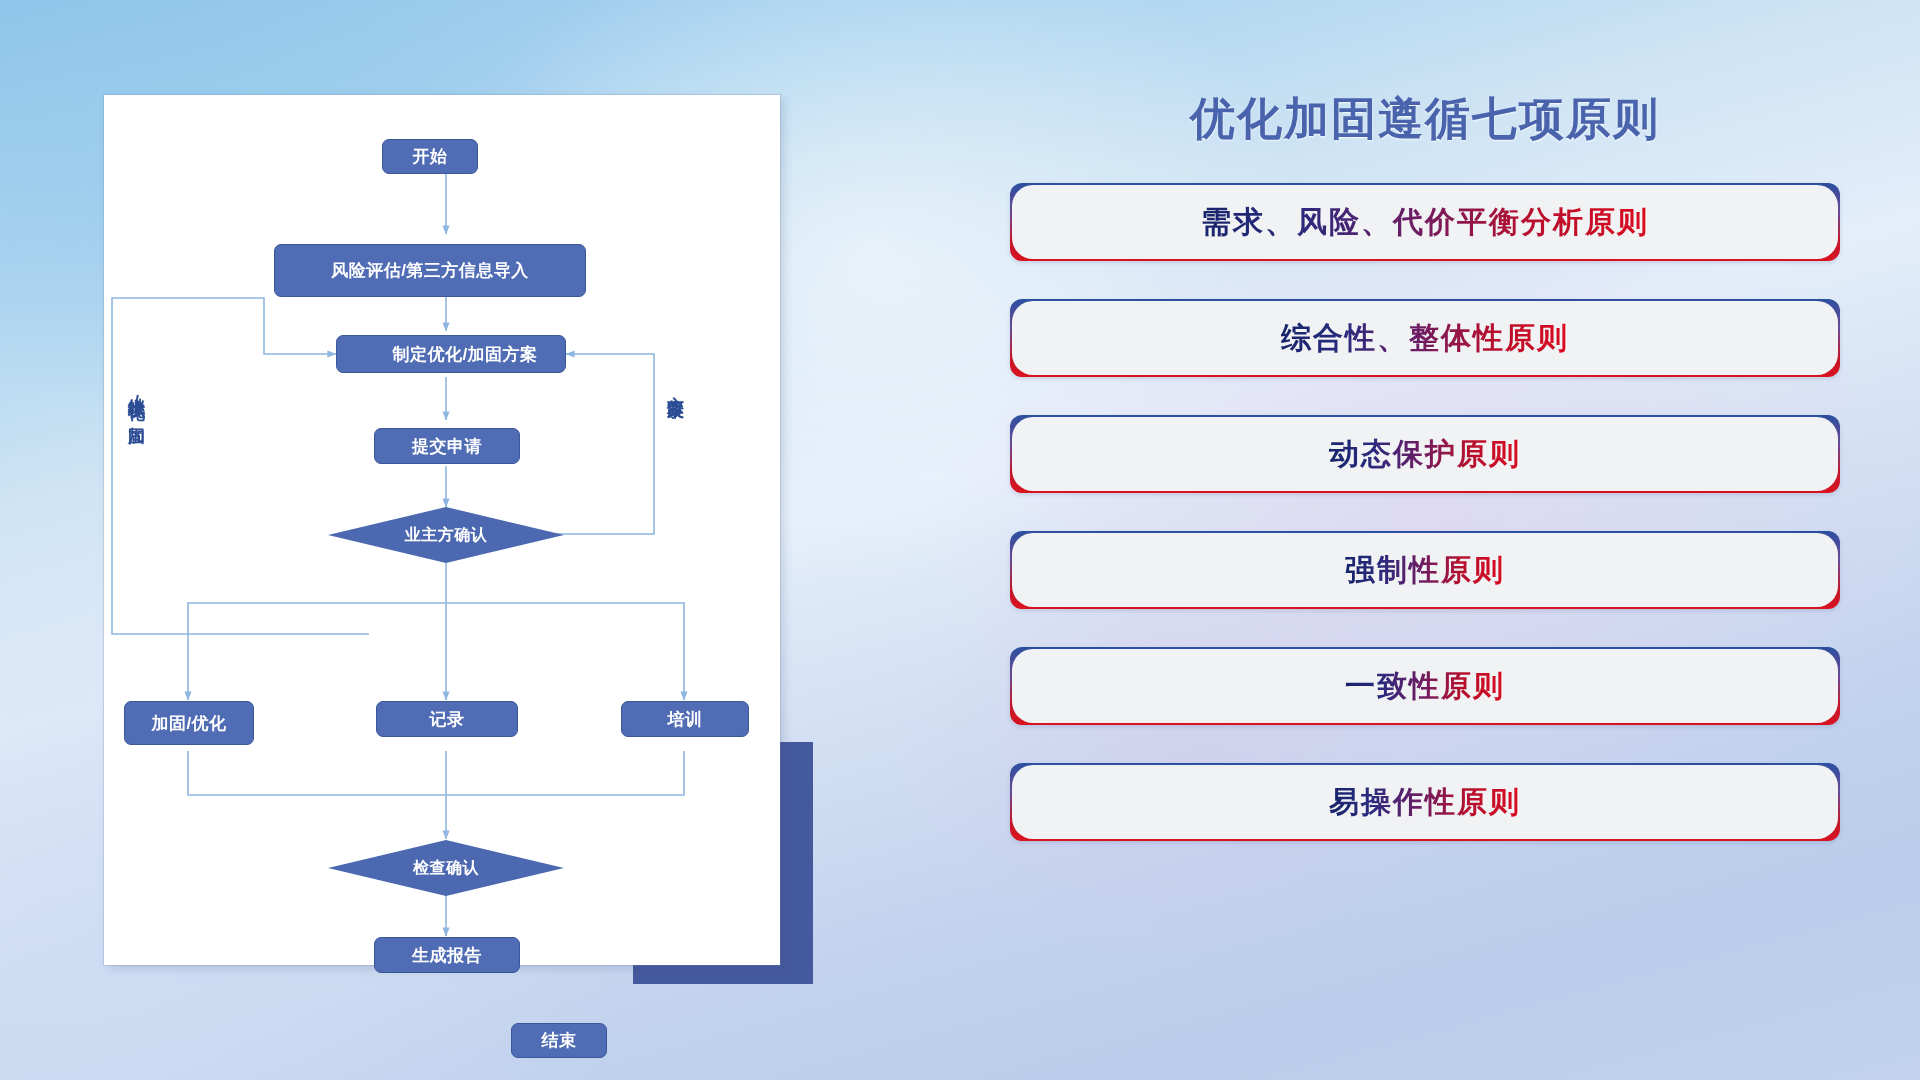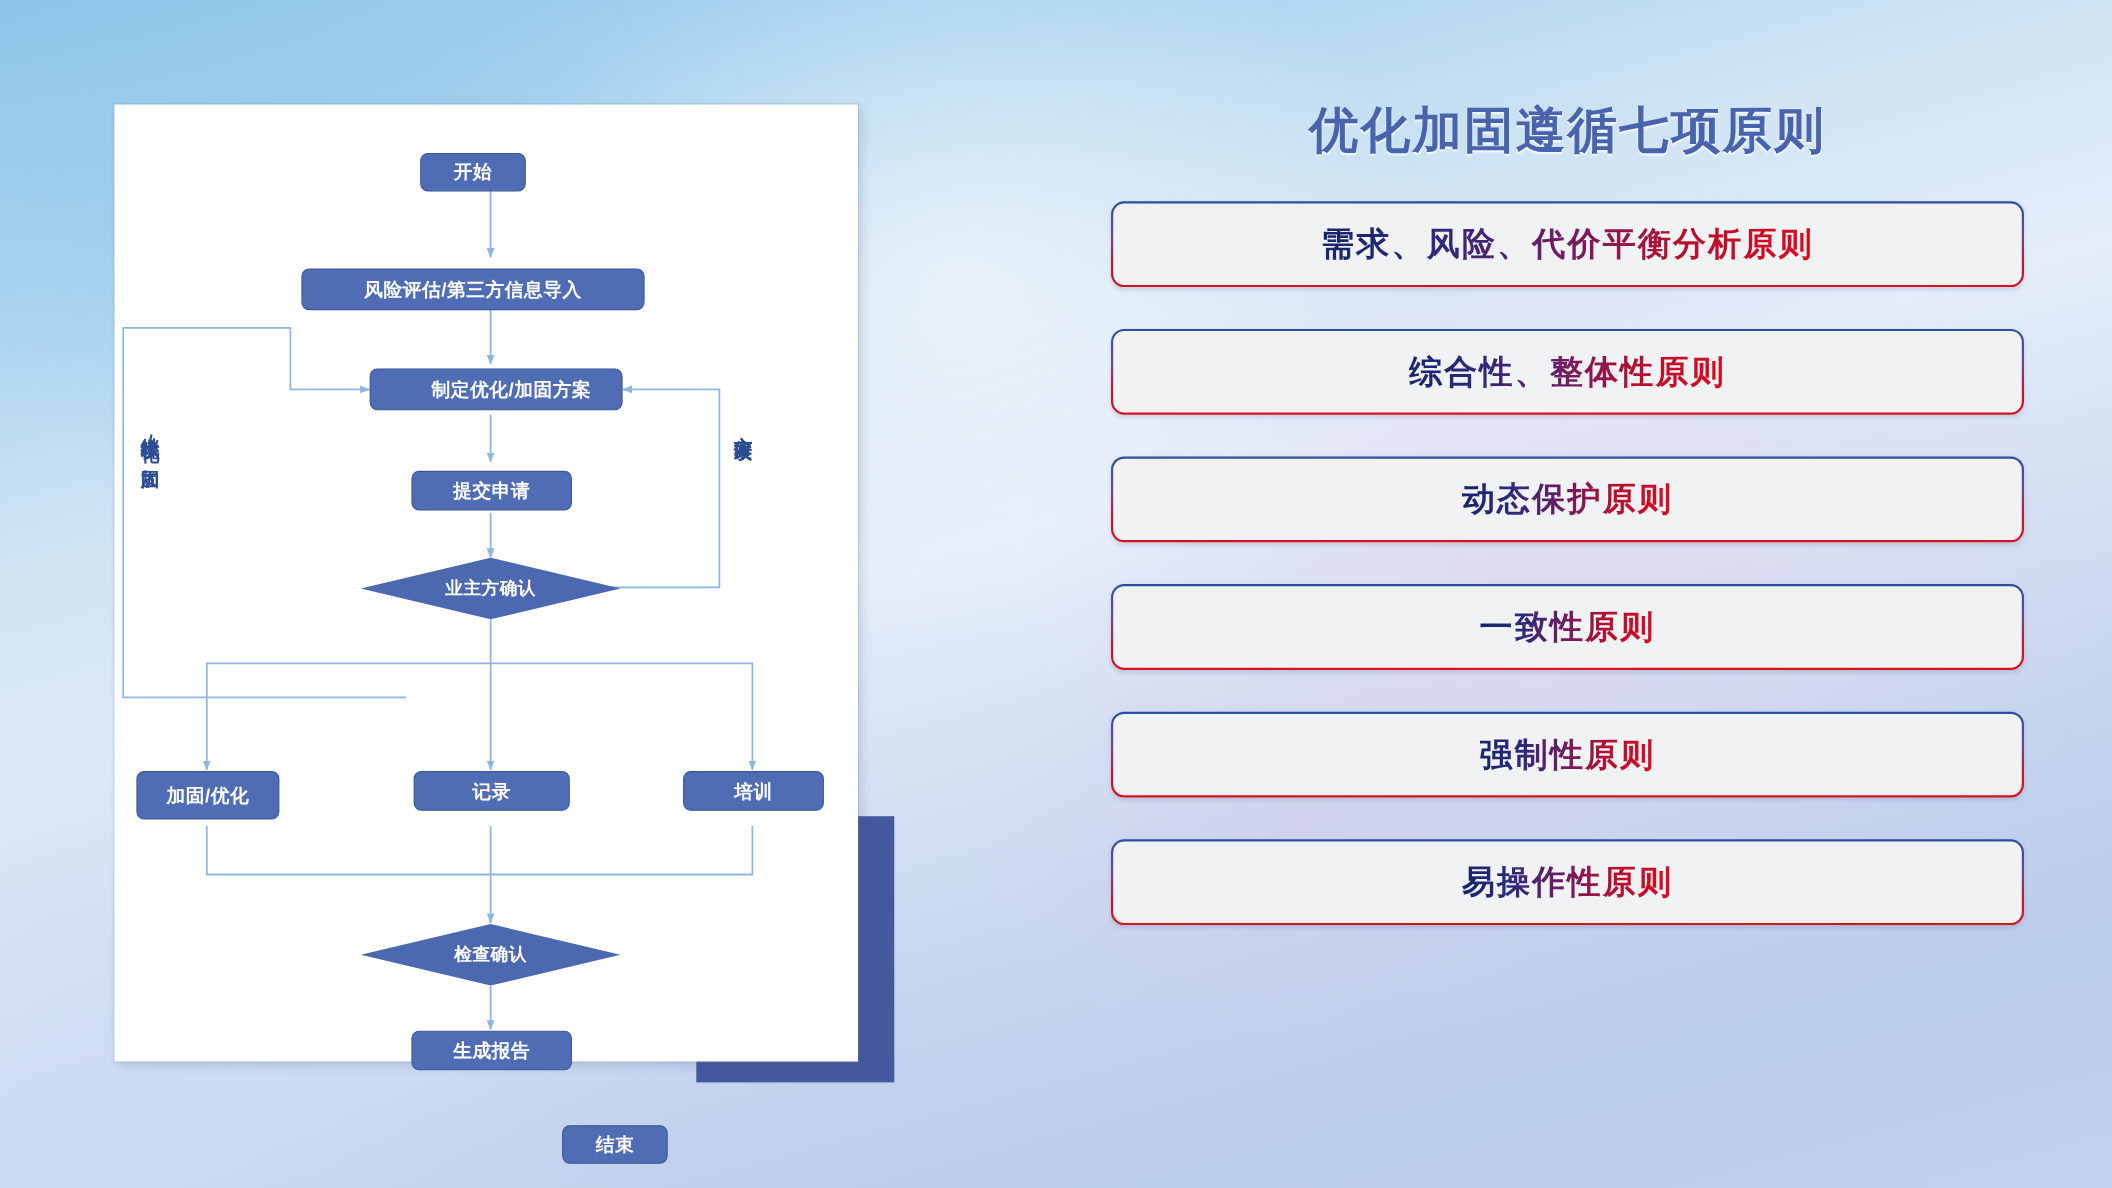--- a/index.html
+++ b/index.html
@@ -107,21 +107,21 @@
     position:relative;
     height:74px;
     margin-bottom:38px;
     border-radius:12px;
     padding:2px;
     background:linear-gradient(180deg,#2b4fa0 0%,#6a4a95 38%,#c0182c 72%,#d9121f 100%);
     box-shadow:0 2px 4px rgba(70,90,140,.18);
   }
   .principle-inner{
     height:100%;
-    border-radius:10px;
+    border-radius:21px;
     background:#f1f2f3;
     display:flex;align-items:center;justify-content:center;
   }
   .principle-text{
     font-size:30px;
     font-weight:bold;
     letter-spacing:2px;
     white-space:nowrap;
     background:linear-gradient(90deg,#17246b 0%,#2a2a7e 22%,#6e1c63 48%,#b4102f 72%,#dc0a1e 100%);
     -webkit-background-clip:text;
@@ -171,21 +171,21 @@
         <line x1="342" y1="800" x2="342" y2="841" marker-end="url(#arw)"></line>
 
         <line x1="342" y1="887" x2="342" y2="0" stroke="none"></line>
       </g>
     </svg>
 
     <div class="node" style="left:278px;top:44px;width:96px;height:35px;">
       <span>开始</span>
     </div>
 
-    <div class="node" style="left:170px;top:149px;width:312px;height:38px;">
+    <div class="node" style="left:170px;top:149px;width:312px;height:53px;">
       <span>风险评估/第三方信息导入</span>
     </div>
 
     <div class="node" style="left:232px;top:240px;width:230px;height:38px;padding-left:28px;">
       <span>制定优化/加固方案</span>
     </div>
 
     <div class="node" style="left:270px;top:333px;width:146px;height:36px;">
       <span>提交申请</span>
     </div>
@@ -238,26 +238,26 @@
         <span class="principle-text">综合性、整体性原则</span>
       </div>
     </li>
     <li class="principle-item">
       <div class="principle-inner">
         <span class="principle-text">动态保护原则</span>
       </div>
     </li>
     <li class="principle-item">
       <div class="principle-inner">
+        <span class="principle-text">强制性原则</span>
+      </div>
+    </li>
+    <li class="principle-item">
+      <div class="principle-inner">
         <span class="principle-text">一致性原则</span>
-      </div>
-    </li>
-    <li class="principle-item">
-      <div class="principle-inner">
-        <span class="principle-text">强制性原则</span>
       </div>
     </li>
     <li class="principle-item">
       <div class="principle-inner">
         <span class="principle-text">易操作性原则</span>
       </div>
     </li>
   </ul>
 </div>
 

